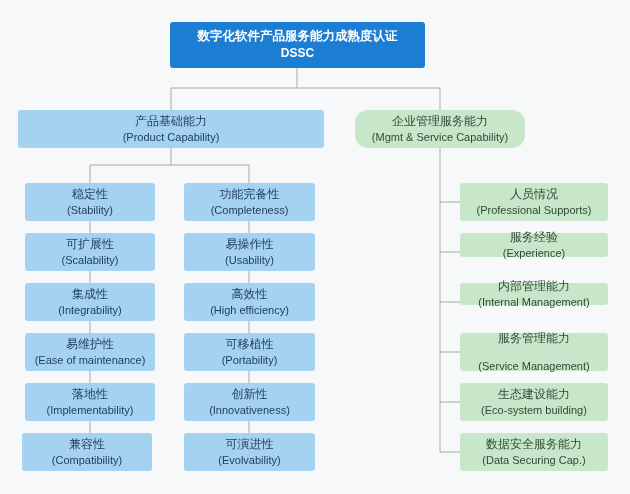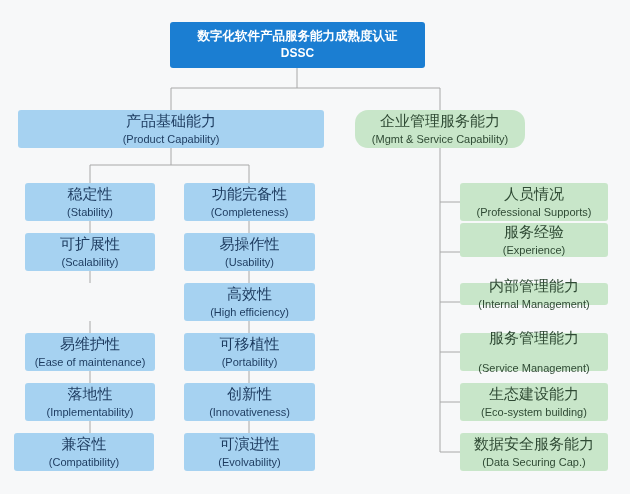--- a/index.html
+++ b/index.html
@@ -33,21 +33,21 @@
     position:absolute;
     display:flex;
     flex-direction:column;
     align-items:center;
     justify-content:center;
     text-align:center;
     border-radius:3px;
     box-sizing:border-box;
     padding:2px 4px;
   }
-  .node .zh{font-size:15px;line-height:1.35;}
+  .node .zh{font-size:12px;line-height:1.35;}
   .node .en{font-size:11px;line-height:1.3;margin-top:1px;}
   .root{
     background:var(--root_bg);
     color:#ffffff;
     font-weight:bold;
   }
   .root .zh{font-size:12.5px;}
   .root .en{font-size:12px;}
   .blue{
     background:var(--blue_bg);
@@ -112,29 +112,33 @@
   </div>
 
   <div class="node blue" style="left:25px;top:183px;width:130px;height:38px;">
     <span class="zh">稳定性</span>
     <span class="en">(Stability)</span>
   </div>
   <div class="node blue" style="left:25px;top:233px;width:130px;height:38px;">
     <span class="zh">可扩展性</span>
     <span class="en">(Scalability)</span>
   </div>
+  <div class="node blue" style="left:25px;top:283px;width:130px;height:38px;">
+    <span class="zh">集成性</span>
+    <span class="en">(Integrability)</span>
+  </div>
   <div class="node blue" style="left:25px;top:333px;width:130px;height:38px;">
     <span class="zh">易维护性</span>
     <span class="en">(Ease of maintenance)</span>
   </div>
   <div class="node blue" style="left:25px;top:383px;width:130px;height:38px;">
     <span class="zh">落地性</span>
     <span class="en">(Implementability)</span>
   </div>
-  <div class="node blue" style="left:14px;top:433px;width:140px;height:38px;">
+  <div class="node blue" style="left:22px;top:433px;width:130px;height:38px;">
     <span class="zh">兼容性</span>
     <span class="en">(Compatibility)</span>
   </div>
 
   <div class="node blue" style="left:184px;top:183px;width:131px;height:38px;">
     <span class="zh">功能完备性</span>
     <span class="en">(Completeness)</span>
   </div>
   <div class="node blue" style="left:184px;top:233px;width:131px;height:38px;">
     <span class="zh">易操作性</span>
@@ -154,21 +158,21 @@
   </div>
   <div class="node blue" style="left:184px;top:433px;width:131px;height:38px;">
     <span class="zh">可演进性</span>
     <span class="en">(Evolvability)</span>
   </div>
 
   <div class="node green" style="left:460px;top:183px;width:148px;height:38px;">
     <span class="zh">人员情况</span>
     <span class="en">(Professional Supports)</span>
   </div>
-  <div class="node green" style="left:460px;top:223px;width:148px;height:34px;">
+  <div class="node green" style="left:460px;top:233px;width:148px;height:24px;">
     <span class="zh">服务经验</span>
     <span class="en">(Experience)</span>
   </div>
   <div class="node green" style="left:460px;top:283px;width:148px;height:22px;">
     <span class="zh">内部管理能力</span>
     <span class="en">(Internal Management)</span>
   </div>
   <div class="node green" style="left:460px;top:333px;width:148px;height:38px;gap:12px;">
     <span class="zh">服务管理能力</span>
     <span class="en">(Service Management)</span>

